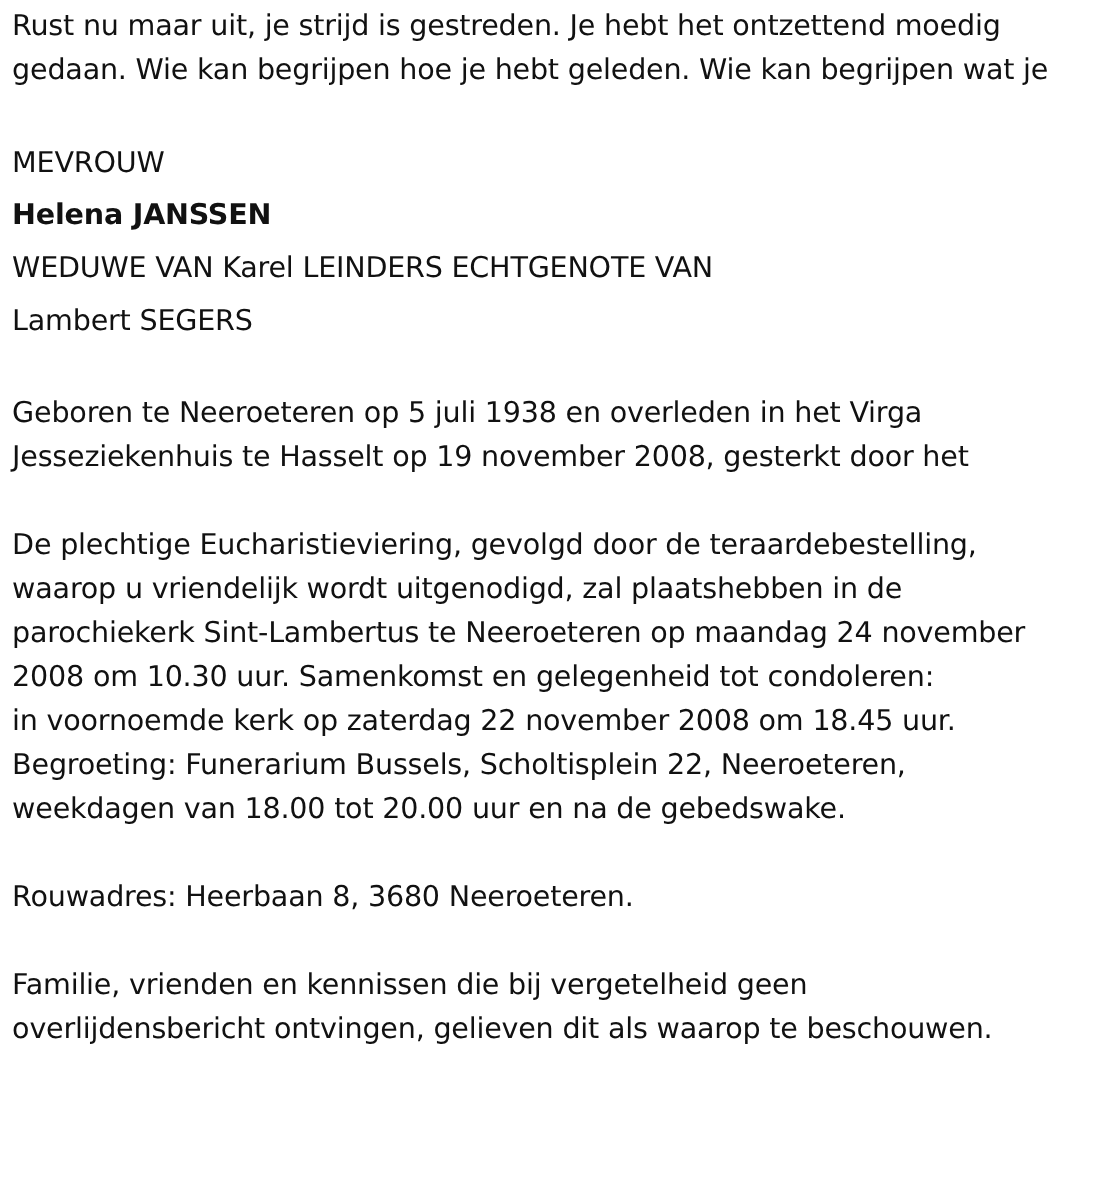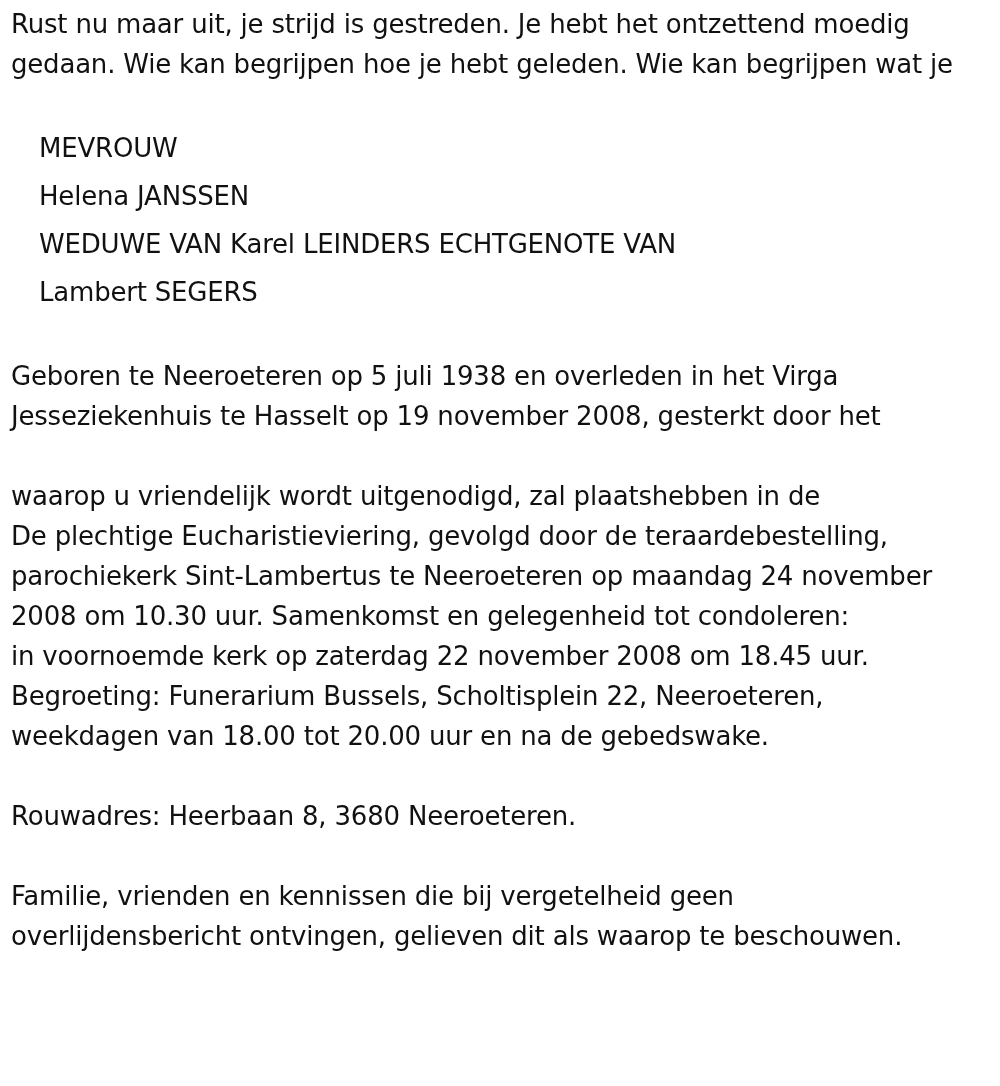--- a/index.html
+++ b/index.html
@@ -32,24 +32,23 @@
     .line {
       display: block;
       white-space: nowrap;
       height: 40px;
     }
     .name-line {
       display: block;
       white-space: nowrap;
       height: 48px;
       line-height: 48px;
-      margin-left: 28px;
     }
     .bold {
-      font-weight: normal;
+      font-weight: bold;
     }
   </style>
 </head>
 <body>
 
 <div class="doc">
 
   <div class="para">
     <span class="line">Rust nu maar uit, je strijd is gestreden. Je hebt het ontzettend moedig</span>
     <span class="line">gedaan. Wie kan begrijpen hoe je hebt geleden. Wie kan begrijpen wat je</span>
@@ -67,22 +66,22 @@
   <div class="gap"></div>
 
   <div class="para">
     <span class="line">Geboren te Neeroeteren op 5 juli 1938 en overleden in het Virga</span>
     <span class="line">Jesseziekenhuis te Hasselt op 19 november 2008, gesterkt door het</span>
   </div>
 
   <div class="gap"></div>
 
   <div class="para">
+    <span class="line">De plechtige Eucharistieviering, gevolgd door de teraardebestelling,</span>
     <span class="line">waarop u vriendelijk wordt uitgenodigd, zal plaatshebben in de</span>
-    <span class="line">De plechtige Eucharistieviering, gevolgd door de teraardebestelling,</span>
     <span class="line">parochiekerk Sint-Lambertus te Neeroeteren op maandag 24 november</span>
     <span class="line">2008 om 10.30 uur. Samenkomst en gelegenheid tot condoleren:</span>
     <span class="line">in voornoemde kerk op zaterdag 22 november 2008 om 18.45 uur.</span>
     <span class="line">Begroeting: Funerarium Bussels, Scholtisplein 22, Neeroeteren,</span>
     <span class="line">weekdagen van 18.00 tot 20.00 uur en na de gebedswake.</span>
   </div>
 
   <div class="gap"></div>
 
   <div class="para">

